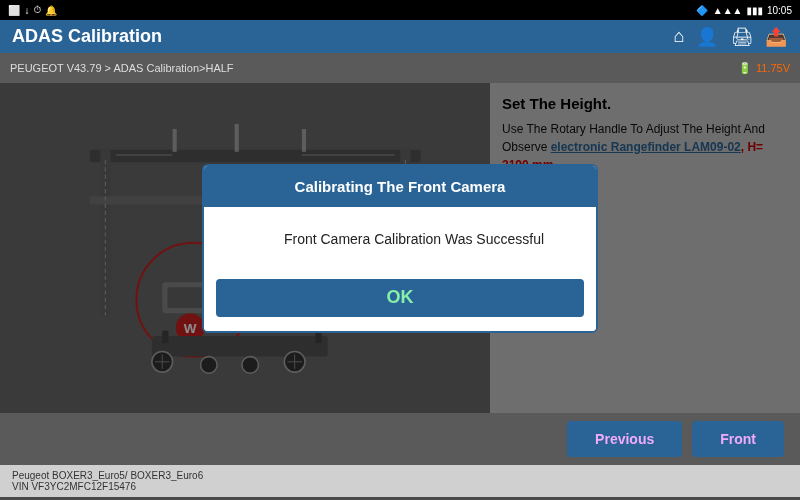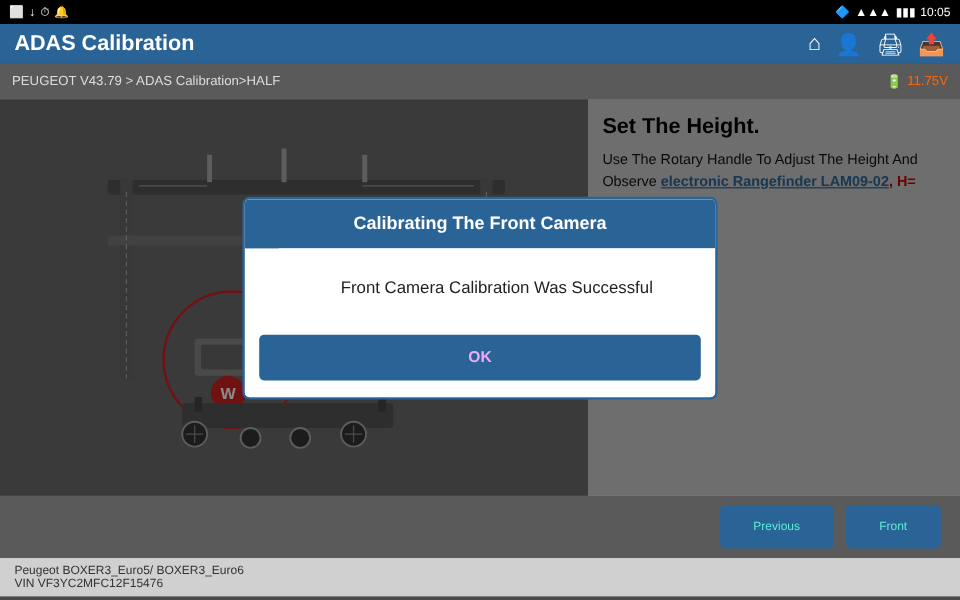--- a/index.html
+++ b/index.html
@@ -88,21 +88,21 @@
     }
 
     
     #text-area {
       width: 310px;
       padding: 12px;
       color: #111;
       background: #c8c8c8;
     }
     #text-area h3 {
-      font-size: 18px;
+      font-size: 15px;
       font-weight: bold;
       margin-bottom: 8px;
       color: #000;
     }
     #text-area p {
       font-size: 12px;
       line-height: 1.5;
       color: #111;
     }
     .highlight-link {
@@ -124,23 +124,23 @@
       justify-content: flex-end;
       padding: 0 16px;
       gap: 10px;
     }
     .nav-button {
       height: 36px;
       padding: 0 28px;
       border: none;
       border-radius: 4px;
       background: #2a6496;
-      color: #5eead4;
-      font-size: 10px;
-      font-weight: normal;
+      color: #f0abfc;
+      font-size: 14px;
+      font-weight: bold;
       cursor: pointer;
     }
 
     
     #footer {
       height: 30px;
       background: #d0d0d0;
       display: flex;
       align-items: center;
       padding: 16px 12px;
@@ -191,24 +191,24 @@
     #modal-footer {
       padding: 8px 12px 14px;
       display: flex;
       justify-content: center;
       background: #fff;
     }
     #ok-button {
       width: 100%;
       height: 38px;
       background: #2a6496;
-      color: #f0abfc;
+      color: #86efac;
       border: none;
       border-radius: 4px;
-      font-size: 13px;
+      font-size: 18px;
       font-weight: bold;
       cursor: pointer;
     }
   </style>
 </head>
 <body>
 
 <div id="status-bar">
   <div class="status-left">
     <span>⬜</span>

